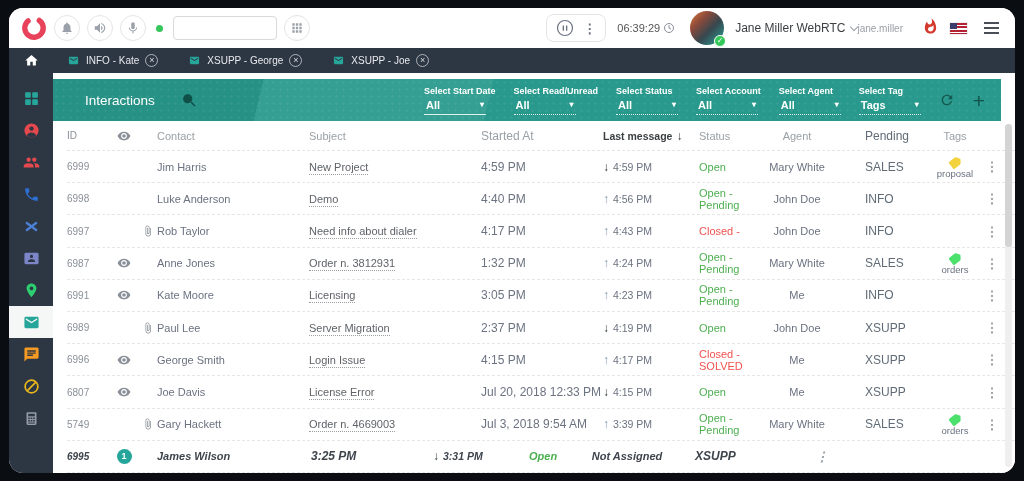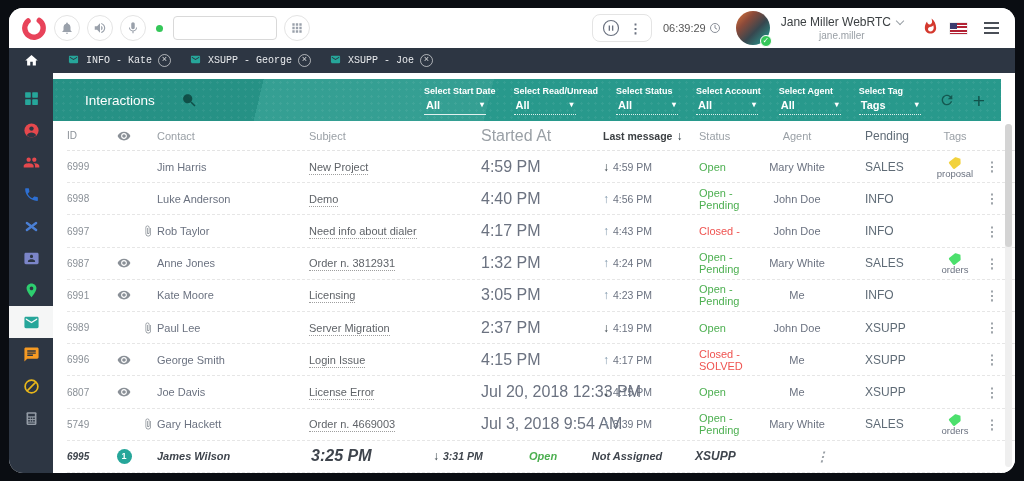--- a/index.html
+++ b/index.html
@@ -22,21 +22,21 @@
   .tb-right{display:flex;align-items:center;gap:11px;}
   .ctrl-group{display:flex;align-items:center;gap:9px;border:1px solid #e4e4e4;border-radius:8px;padding:4px 9px;}
   .pause svg{width:18px;height:18px;display:block;}
   .kebab{color:#6b7280;font-size:13px;font-weight:bold;line-height:1;cursor:pointer;}
   .timer{display:flex;align-items:center;gap:3px;font-size:11px;color:#555;}
   .timer svg{width:12px;height:12px;}
   .avatar{position:relative;width:34px;height:34px;border-radius:50%;margin-left:4px;
     background:linear-gradient(135deg,#e0793c 0%,#8a4a3a 30%,#37474f 58%,#26a69a 100%);}
   .avatar .badge{position:absolute;right:-2px;bottom:-2px;width:12px;height:12px;border-radius:50%;
     background:#34c759;border:1.5px solid #fff;color:#fff;font-size:8px;line-height:9px;text-align:center;}
-  .user{display:flex;flex-direction:column;align-items:center;}
+  .user{display:flex;flex-direction:row;align-items:center;}
   .user-name{font-size:12px;color:#3c4043;display:flex;align-items:center;gap:6px;white-space:nowrap;}
   .chev{width:6px;height:6px;border-left:1.5px solid #9aa0a6;border-bottom:1.5px solid #9aa0a6;
     transform:rotate(-45deg);margin-top:-3px;}
   .user-sub{font-size:10px;color:#9aa0a6;margin-top:1px;}
   .flame svg{width:17px;height:17px;fill:#d4392e;margin-left:8px;}
   .flag{position:relative;width:17px;height:11px;box-shadow:0 0 0 .5px #ddd;
     background:repeating-linear-gradient(180deg,#b22234 0 1.7px,#fff 1.7px 3.4px);}
   .flag .canton{position:absolute;left:0;top:0;width:7px;height:6px;background:#3c3b6e;}
   .burger{display:flex;flex-direction:column;gap:3px;margin-left:6px;cursor:pointer;}
   .burger i{display:block;width:15px;height:2px;background:#4a4f57;}
@@ -46,21 +46,21 @@
   .sidebar{width:44px;min-width:44px;background:var(--sidebar-bg,#2d3643);display:flex;flex-direction:column;}
   .side-home{height:25px;min-height:25px;display:flex;align-items:center;justify-content:center;cursor:pointer;}
   .side-home svg{width:15px;height:15px;fill:#fff;}
   .side-items{display:flex;flex-direction:column;padding-top:9px;}
   .side-item{height:32px;display:flex;align-items:center;justify-content:center;cursor:pointer;}
   .side-item svg{width:17px;height:17px;display:block;}
   .side-item.selected{background:#f5f6f6;}
 
   .content{flex:1;display:flex;flex-direction:column;min-width:0;background:#fff;position:relative;}
   .tabstrip{height:25px;min-height:25px;background:var(--sidebar-bg,#2d3643);display:flex;align-items:center;
-    gap:18px;padding-left:14px;font-family:Liberation Mono, monospace;}
+    gap:30px;padding-left:14px;}
   .tab{display:flex;align-items:center;gap:6px;cursor:pointer;}
   .tab svg{width:13px;height:11px;}
   .tab-label{color:#e8eaed;font-size:10px;white-space:nowrap;}
   .tab-close{width:13px;height:13px;min-width:13px;border-radius:50%;border:1px solid rgba(255,255,255,.6);
     color:rgba(255,255,255,.8);font-size:9px;line-height:11px;text-align:center;cursor:pointer;}
 
   
   .panel{height:42px;min-height:42px;margin:6px 14px 0 0;background:var(--teal,#28998c);display:flex;
     align-items:center;padding:0 16px 0 32px;position:relative;overflow:hidden;}
   .panel::before{content:"";position:absolute;inset:0;pointer-events:none;
@@ -89,21 +89,21 @@
   .thead{height:30px;min-height:30px;color:#9aa0a6;font-size:11px;border-bottom:1px dashed #e4e4e4;}
   .trow{flex:1;border-bottom:1px dashed #e6e6e6;font-size:11px;color:#6b7280;cursor:pointer;}
   .c-id{width:40px;min-width:40px;font-size:10px;color:#8a9097;}
   .c-eye{width:34px;min-width:34px;display:flex;justify-content:center;align-items:center;}
   .c-eye svg{width:14px;height:14px;fill:#8a9097;}
   .c-contact{width:156px;min-width:156px;padding-left:16px;display:flex;align-items:center;}
   .clip{margin-left:-15px;margin-right:3px;display:flex;}
   .clip svg{width:12px;height:12px;fill:#8a9097;}
   .c-subject{width:170px;min-width:170px;padding-left:12px;}
   .subj{border-bottom:1px dotted #9e9e9e;padding-bottom:1px;color:#5f6368;}
-  .c-started{width:108px;min-width:108px;padding-left:14px;font-size:16px;white-space:nowrap;}
+  .c-started{width:108px;min-width:108px;padding-left:14px;font-size:12px;white-space:nowrap;}
   .c-last{width:94px;min-width:94px;padding-left:8px;font-size:10.5px;white-space:nowrap;display:flex;
     align-items:center;gap:4px;margin-left:20px;}
   .arrow{font-size:12px;}
   .arrow.down{color:#2f3b42;font-weight:bold;}
   .arrow.up{color:#7f97ab;font-weight:bold;}
   .c-status{width:60px;min-width:60px;padding-left:10px;line-height:12px;}
   .status-open{color:var(--status-open,#4caf50);}
   .status-closed{color:var(--status-closed,#ef5350);}
   .c-agent{width:96px;min-width:96px;text-align:center;}
   .c-account{width:84px;min-width:84px;padding-left:20px;font-size:12px;color:#5f6b76;}

